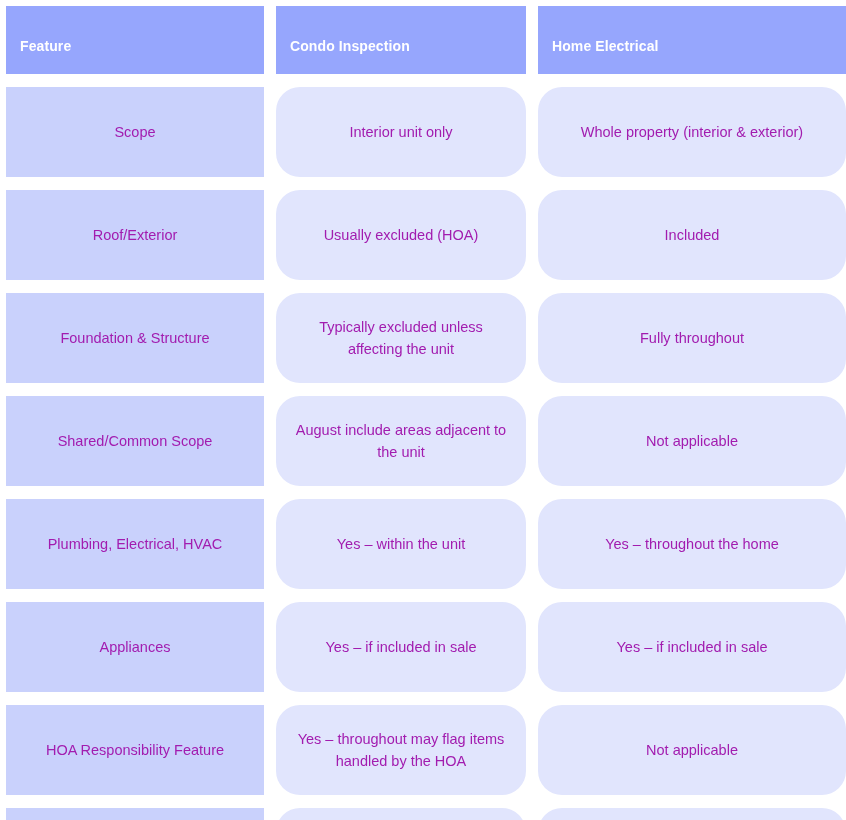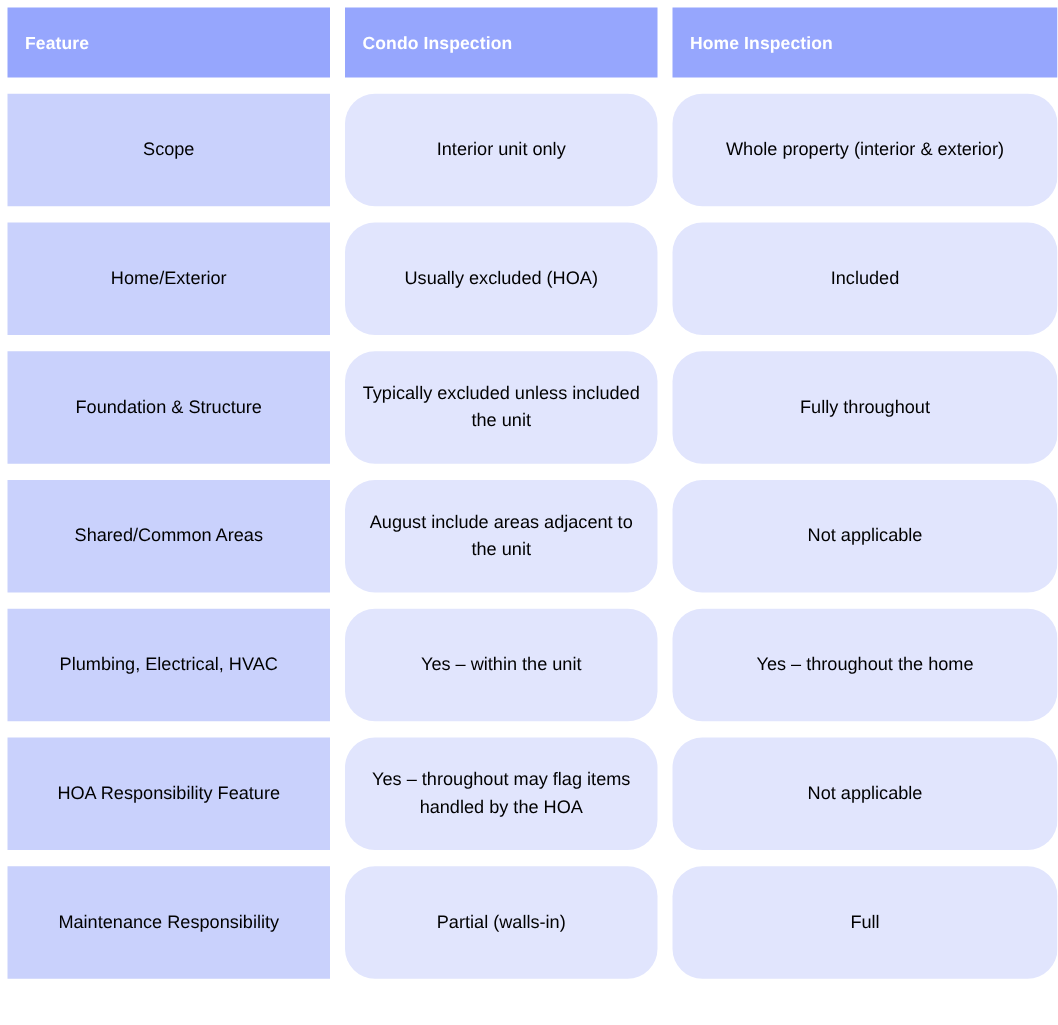--- a/index.html
+++ b/index.html
@@ -24,29 +24,29 @@
   .comparison-table col.c1 { width: 258px; }
   .comparison-table col.c2 { width: 250px; }
   .comparison-table col.c3 { width: 308px; }
 
   th {
     background: #96a6fd;
     color: #ffffff;
     font-size: 14px;
     font-weight: bold;
     text-align: left;
-    padding: 0 0 0 14px;
+    padding: 12px 0 0 14px;
     height: 56px;
     vertical-align: middle;
     letter-spacing: 0.1px;
   }
 
   td {
     font-size: 14.5px;
-    color: #000000;
+    color: #a21caf;
     font-weight: normal;
     text-align: center;
     vertical-align: middle;
     padding: 6px 14px;
     line-height: 1.55;
   }
   td.feature-cell {
     background: #c9d1fc;
   }
   td.value-cell {
@@ -64,48 +64,53 @@
 <table class="comparison-table">
   <colgroup>
     <col class="c1">
     <col class="c2">
     <col class="c3">
   </colgroup>
   <thead>
     <tr>
       <th>Feature</th>
       <th>Condo Inspection</th>
-      <th>Home Inspection</th>
+      <th>Home Electrical</th>
     </tr>
   </thead>
   <tbody>
     <tr class="row-h-sm">
       <td class="feature-cell">Scope</td>
       <td class="value-cell">Interior unit only</td>
       <td class="value-cell">Whole property (interior &amp; exterior)</td>
     </tr>
     <tr class="row-h-sm">
-      <td class="feature-cell">Home/Exterior</td>
+      <td class="feature-cell">Roof/Exterior</td>
       <td class="value-cell">Usually excluded (HOA)</td>
       <td class="value-cell">Included</td>
     </tr>
     <tr class="row-h-md">
       <td class="feature-cell">Foundation &amp; Structure</td>
-      <td class="value-cell">Typically excluded unless included the unit</td>
+      <td class="value-cell">Typically excluded unless affecting the unit</td>
       <td class="value-cell">Fully throughout</td>
     </tr>
     <tr class="row-h-md">
-      <td class="feature-cell">Shared/Common Areas</td>
+      <td class="feature-cell">Shared/Common Scope</td>
       <td class="value-cell">August include areas adjacent to the unit</td>
       <td class="value-cell">Not applicable</td>
     </tr>
     <tr class="row-h-lg">
       <td class="feature-cell">Plumbing, Electrical, HVAC</td>
       <td class="value-cell">Yes – within the unit</td>
       <td class="value-cell">Yes – throughout the home</td>
+    </tr>
+    <tr class="row-h-sm">
+      <td class="feature-cell">Appliances</td>
+      <td class="value-cell">Yes – if included in sale</td>
+      <td class="value-cell">Yes – if included in sale</td>
     </tr>
     <tr class="row-h-md">
       <td class="feature-cell">HOA Responsibility Feature</td>
       <td class="value-cell">Yes – throughout may flag items handled by the HOA</td>
       <td class="value-cell">Not applicable</td>
     </tr>
     <tr class="row-h-lg">
       <td class="feature-cell">Maintenance Responsibility</td>
       <td class="value-cell">Partial (walls-in)</td>
       <td class="value-cell">Full</td>

